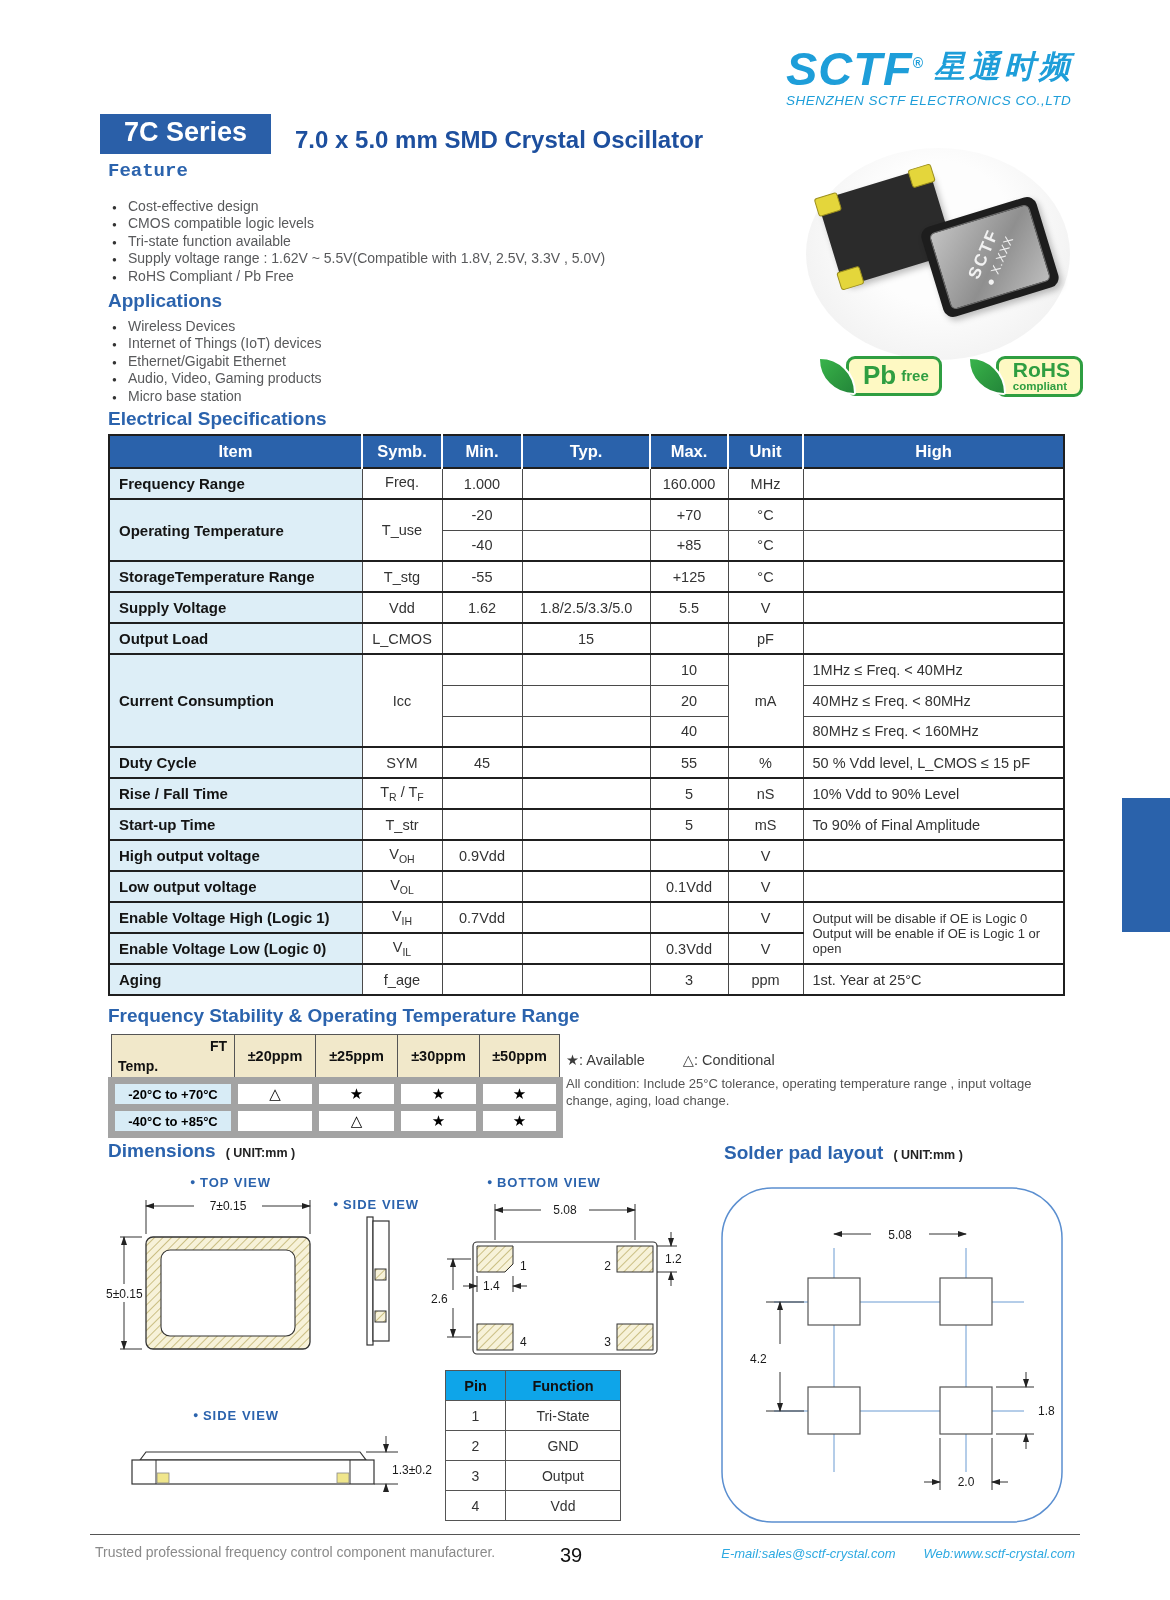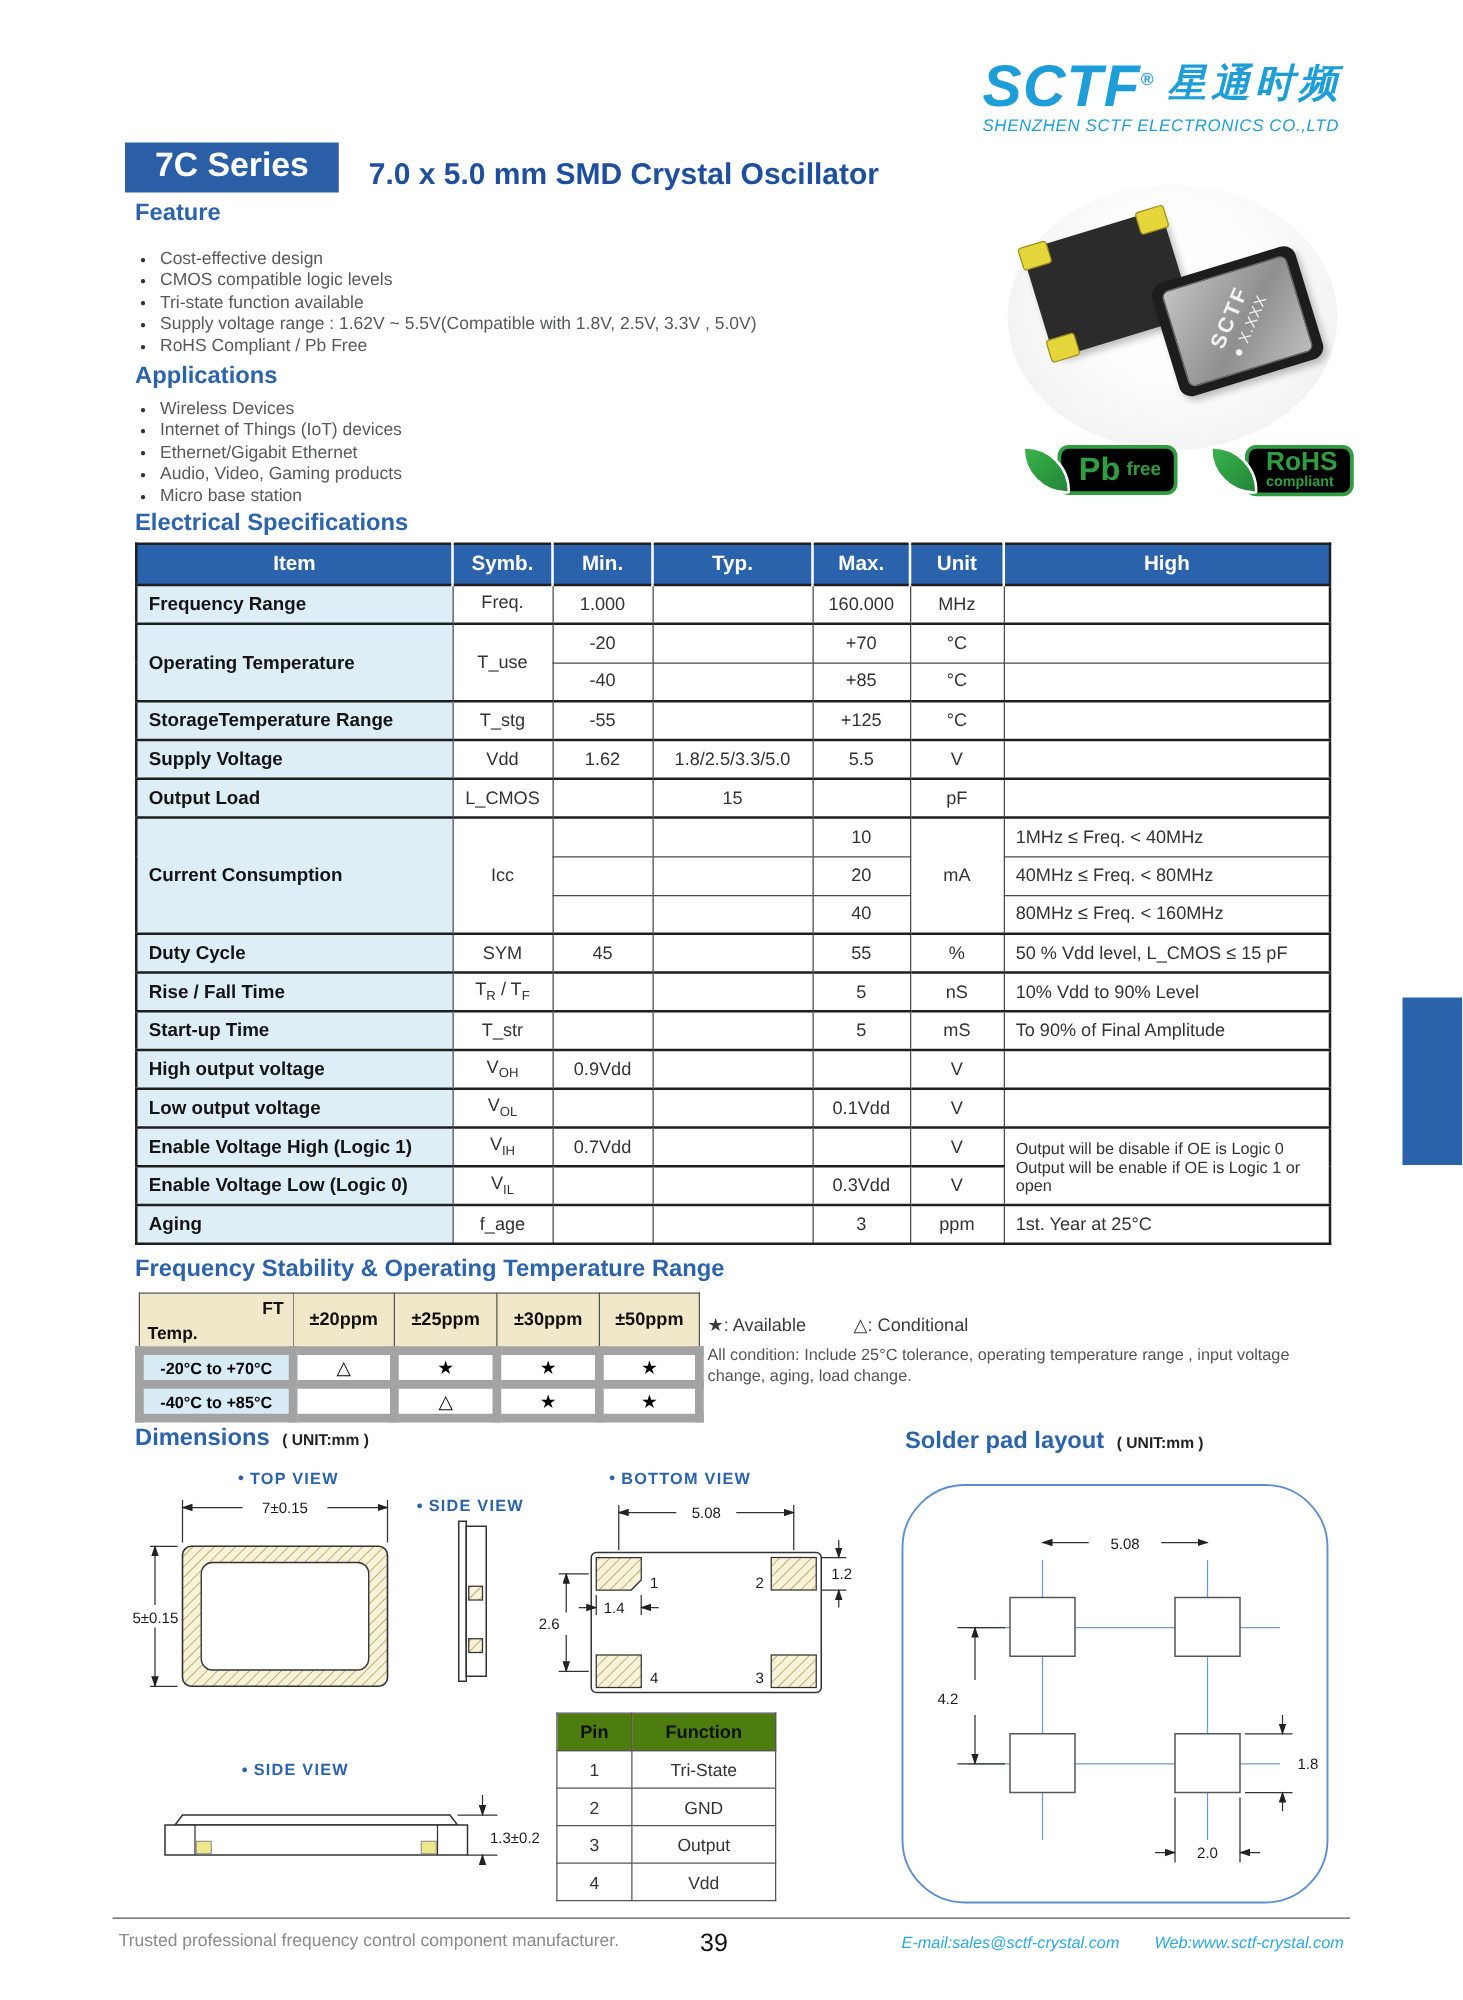--- a/index.html
+++ b/index.html
@@ -37,21 +37,21 @@
     background:linear-gradient(135deg,#c2c2c2,#8f8f8f 55%,#bdbdbd); border:1px solid #6e6e6e;
     display:flex; align-items:center; justify-content:center; }
   .chip-mark { transform:rotate(-50deg); text-align:center; color:#f2f2f2; }
   .chip-mark .m1 { font-size:17px; font-weight:bold; letter-spacing:2px; }
   .chip-mark .m2 { font-size:12px; letter-spacing:1px; }
   .badges { position:absolute; left:818px; top:344px; display:flex; gap:26px; }
   .badge { display:flex; align-items:center; }
   .leaf { width:38px; height:38px; background:#2f9e41; border-radius:6% 100% 6% 100%;
     position:relative; z-index:2; border:2px solid #fff;
     background:linear-gradient(135deg,#39b44c 0%, #2f9e41 45%, #23863a 100%); }
-  .badge-box { border:3px solid #2f9e41; border-radius:9px; background:#000000; color:#2f9e41;
+  .badge-box { border:3px solid #2f9e41; border-radius:9px; background:#fef9c3; color:#2f9e41;
     padding:1px 10px 2px 14px; margin-left:-10px; min-height:40px; display:flex; align-items:center; }
   .pb-big { font-size:26px; font-weight:bold; }
   .pb-small { font-size:15px; font-weight:bold; margin-left:5px; }
   .rohs-big { font-size:21px; font-weight:bold; line-height:0.95; }
   .rohs-small { font-size:11.5px; font-weight:bold; }
 
   
   table.espec { position:absolute; left:108px; top:422px; border-collapse:collapse; table-layout:fixed;
     width:955px; border:2px solid #1f1f1f; }
   .espec th { background:#2a62ab; color:#fff; font-size:16.5px; font-weight:bold; height:33px;
@@ -83,21 +83,21 @@
   .vlabel::before { content:"● "; font-size:9px; vertical-align:2px; }
   svg text { font-size:12px; font-family:"Liberation Sans", sans-serif; fill:#1a1a1a; }
   svg { position:absolute; }
   .dline { stroke:#333; stroke-width:1; }
   .blueline { stroke:#6b9bd2; stroke-width:1; }
   .part { stroke:#333; stroke-width:1.2; fill:#fff; }
 
   
   table.pintab { position:absolute; left:445px; top:1358px; border-collapse:collapse; table-layout:fixed;
     width:175px; border:1.5px solid #555; }
-  .pintab th { background:#4d7c0f; border:1px solid #555; font-size:14.5px; height:30px; color:#111; }
+  .pintab th { background:#0ea5e9; border:1px solid #555; font-size:14.5px; height:30px; color:#111; }
   .pintab td { border:1px solid #555; text-align:center; font-size:14px; color:#333; height:30px; }
 
   
   .footer-line { position:absolute; left:90px; right:90px; top:1522px; border-top:1.5px solid #555; }
   .tagline { position:absolute; left:95px; top:1532px; font-size:14px; color:#8a8a8a; }
   .pageno { position:absolute; left:560px; top:1532px; font-size:20px; color:#111; }
   .links { position:absolute; right:95px; top:1534px; display:flex; gap:28px; }
   .links span { font-size:13px; font-style:italic; color:#2da9e1; cursor:pointer; }
 
   .side-tab { position:absolute; left:1122px; top:786px; width:48px; height:134px; background:#2a62ab; }
@@ -123,21 +123,21 @@
     <div class="logo-row">
       <div class="logo-sctf"><span>SCTF</span><span class="logo-reg">®</span></div>
       <div class="logo-cn">星通时频</div>
     </div>
     <div class="logo-company">SHENZHEN SCTF ELECTRONICS CO.,LTD</div>
   </div>
 
   <div class="series-box">7C Series</div>
   <div class="series-sub">7.0 x 5.0 mm SMD Crystal Oscillator</div>
 
-  <div class="sec-title" style="left:108px; top:148px;">Feature</div>
+  <div class="sec-title" style="left:108px; top:148px;font-family:Liberation Mono, monospace;">Feature</div>
   <ul class="bullets" style="left:112px; top:186px;">
     <li>Cost-effective design</li>
     <li>CMOS compatible logic levels</li>
     <li>Tri-state function available</li>
     <li>Supply voltage range : 1.62V ~ 5.5V(Compatible with 1.8V, 2.5V, 3.3V , 5.0V)</li>
     <li>RoHS Compliant / Pb Free</li>
   </ul>
 
   <div class="sec-title" style="left:108px; top:278px;">Applications</div>
   <ul class="bullets" style="left:112px; top:306px;">

